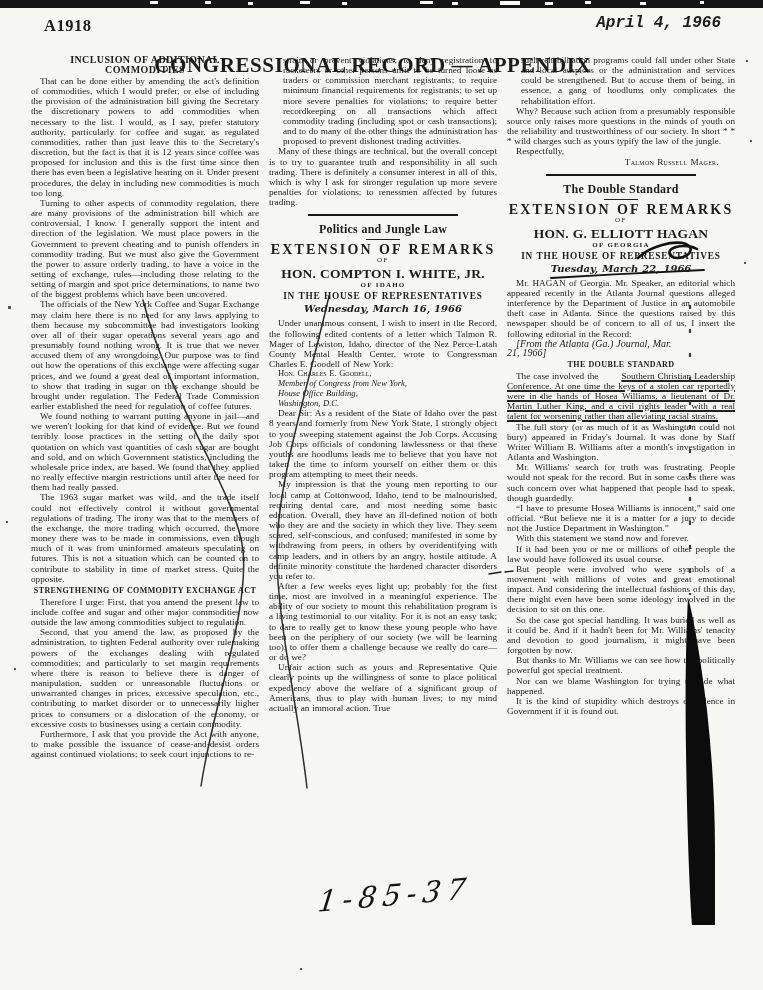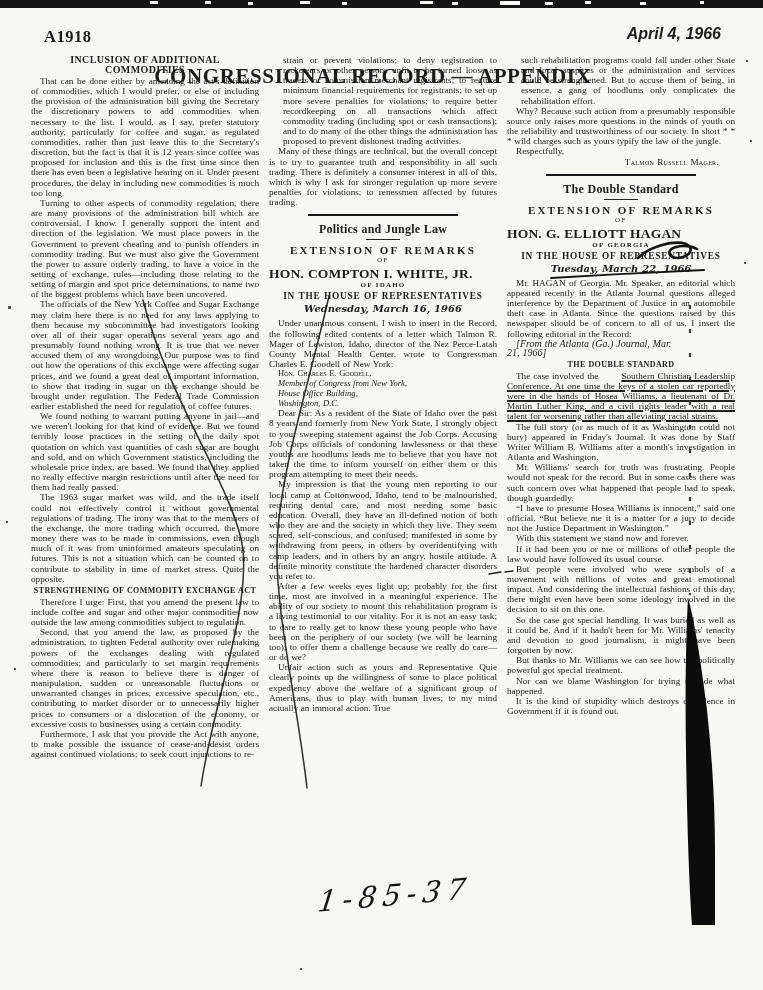--- a/index.html
+++ b/index.html
@@ -1,40 +1,40 @@
 <!DOCTYPE html>
 <html><head>
 <meta charset="utf-8">
 <style>
   html,body{margin:0;padding:0;}
   body{width:763px;height:990px;background:#efefed;overflow:hidden;}
   .page{position:relative;width:763px;height:990px;background:#f7f7f4;font-family:"Liberation Serif",serif;color:#1c1c1c;overflow:hidden;}
 
   
-  .hdr{position:absolute;top:25px;left:0;width:763px;height:26px;}
+  .hdr{position:absolute;top:14px;left:0;width:763px;height:26px;}
   .hdr .pgnum{position:absolute;left:44px;top:2px;font-size:16.5px;font-weight:bold;letter-spacing:.5px;}
   .hdr .title{position:absolute;left:50%;transform:translateX(-52%);top:3px;font-size:21px;font-weight:bold;letter-spacing:.6px;white-space:nowrap;margin-top:36px;}
-  .hdr .date{position:absolute;right:42px;top:0;font-size:16px;font-weight:bold;font-style:italic;font-family:Liberation Sans, sans-serif;white-space:nowrap;}
+  .hdr .date{position:absolute;right:42px;top:0;font-size:16px;font-weight:bold;font-style:italic;font-family:Liberation Mono, monospace;white-space:nowrap;}
 
   
   .col{position:absolute;top:55px;width:228px;height:842px;overflow:hidden;
        font-size:9.2px;line-height:10.15px;text-align:justify;word-spacing:.4px;}
   #col1{left:31px;}
   #col2{left:269px;}
   #col3{left:507px;}
   .col p{margin:0;text-indent:9px;}
   .col p.cont{text-indent:0;margin-left:14px;}
   .sc{margin:0 0 1px 0;font-size:10px;font-weight:bold;text-align:center;letter-spacing:.4px;line-height:10px;}
   .sc2{margin:2px 0 1px 0;font-size:8px;font-weight:bold;text-align:center;letter-spacing:.4px;line-height:10px;}
   .thick-rule{width:150px;border:0;border-top:2.5px solid #161616;margin:7px auto 6px auto;}
   .dash-rule{width:34px;border:0;border-top:1.4px solid #222;margin:3px auto 4px auto;}
   .art-title{margin:0;font-size:12px;font-weight:bold;text-align:center;line-height:14px;letter-spacing:.2px;}
-  .kicker{margin:2px 0 0 0;font-size:11px;font-weight:bold;text-align:center;letter-spacing:2.2px;line-height:12px;}
+  .kicker{margin:2px 0 0 0;font-size:14px;font-weight:bold;text-align:center;letter-spacing:2.2px;line-height:12px;}
   .of{margin:0;font-size:7px;font-weight:normal;text-align:center;letter-spacing:1.5px;line-height:9px;}
-  .speaker{margin:1px 0 0 0;font-size:13.5px;font-weight:bold;line-height:15px;letter-spacing:.2px;white-space:nowrap;}
+  .speaker{margin:1px 0 0 0;font-size:13.5px;font-weight:bold;text-align:center;line-height:15px;letter-spacing:.2px;white-space:nowrap;}
   .state{margin:0;font-size:7px;font-weight:bold;text-align:center;letter-spacing:1.2px;line-height:9px;}
   .chamber{margin:1px 0 0 0;font-size:9.3px;font-weight:bold;text-align:center;letter-spacing:.8px;line-height:11px;}
   .art-date{margin:1px 0 3px 0;font-size:10px;font-weight:bold;font-style:italic;text-align:center;font-family:"DejaVu Serif",serif;line-height:12px;}
   .addr{margin:0;font-size:8.6px;text-indent:0;line-height:9.8px;}
   .addr.scaps{font-variant:small-caps;}
   .addr.it{font-style:italic;}
   .closing{text-indent:52px;}
   .signature{margin:0;text-align:right;padding-right:16px;font-variant:small-caps;letter-spacing:.3px;}
   .source-line{margin:2px auto 1px auto;max-width:172px;text-align:left;font-size:10px;text-indent:0;line-height:9.6px;font-style:italic;}
   .marked{text-decoration:underline;text-decoration-thickness:1.6px;text-decoration-color:#222;margin-left:20px;}

